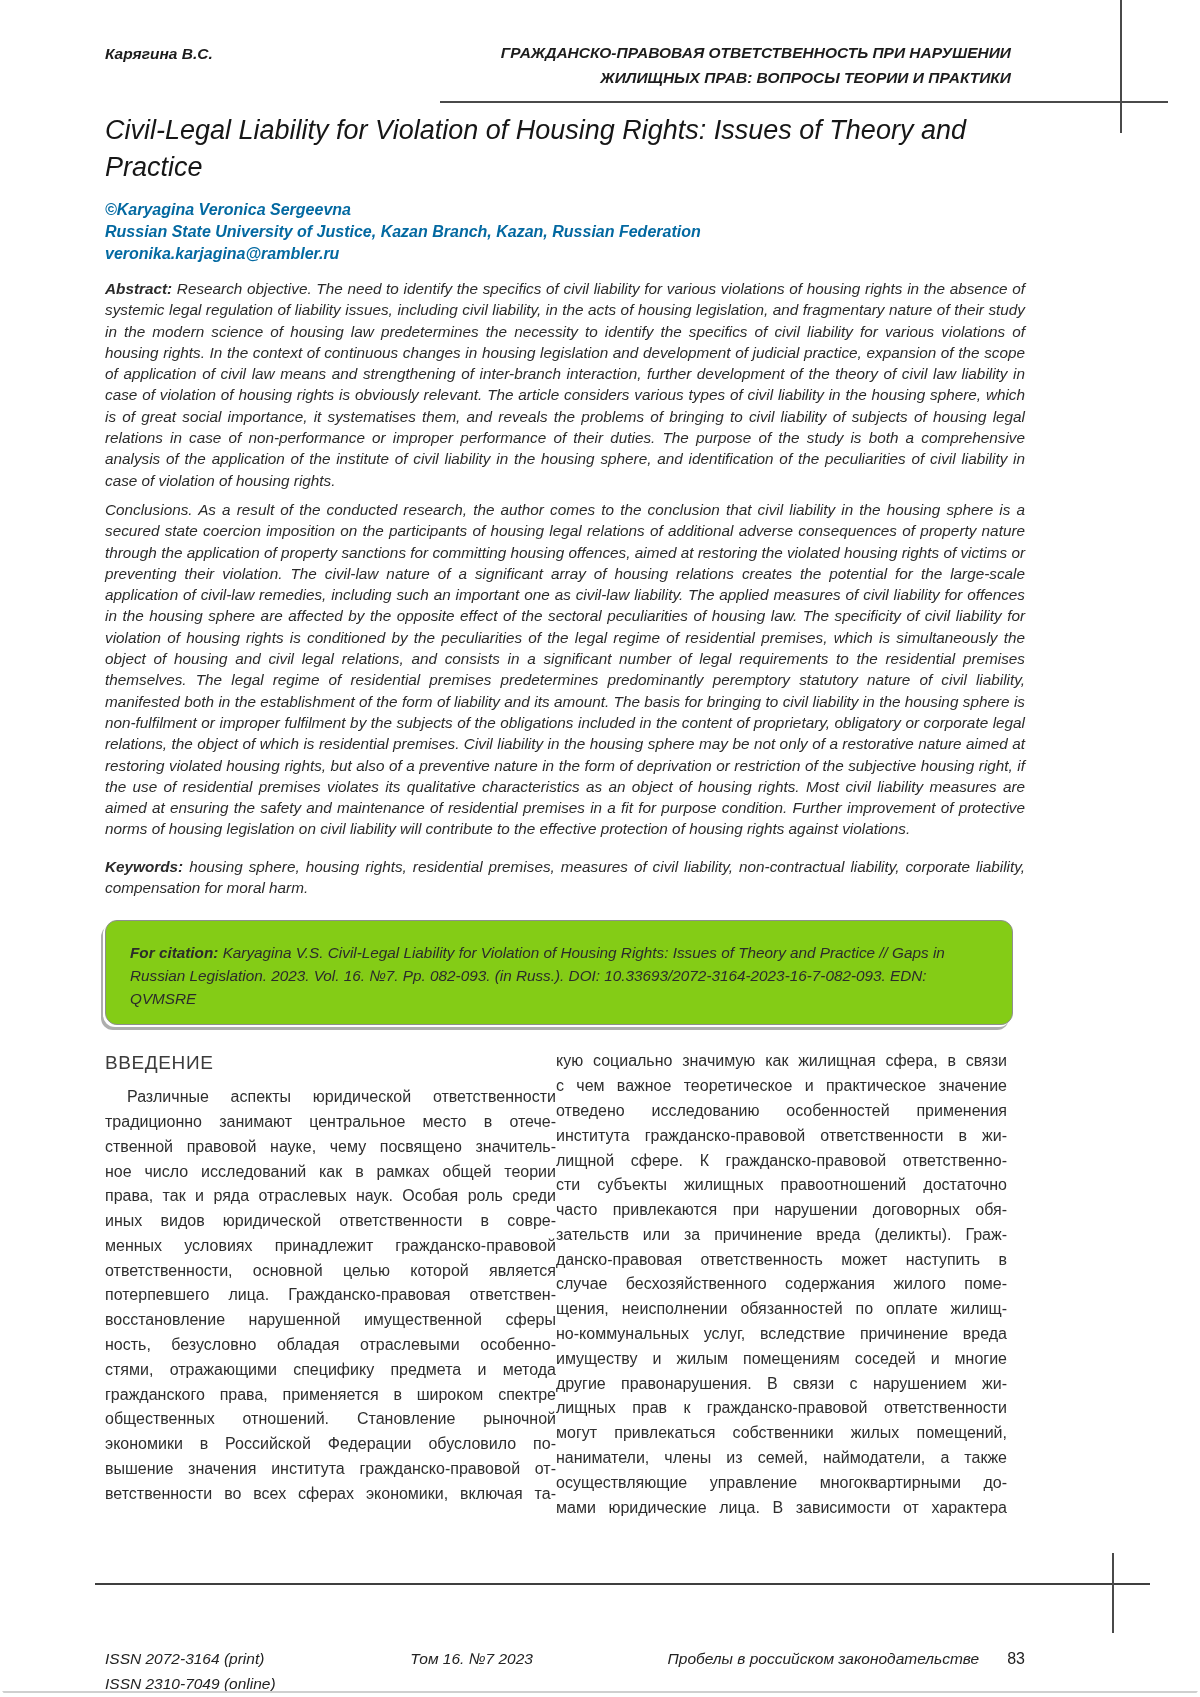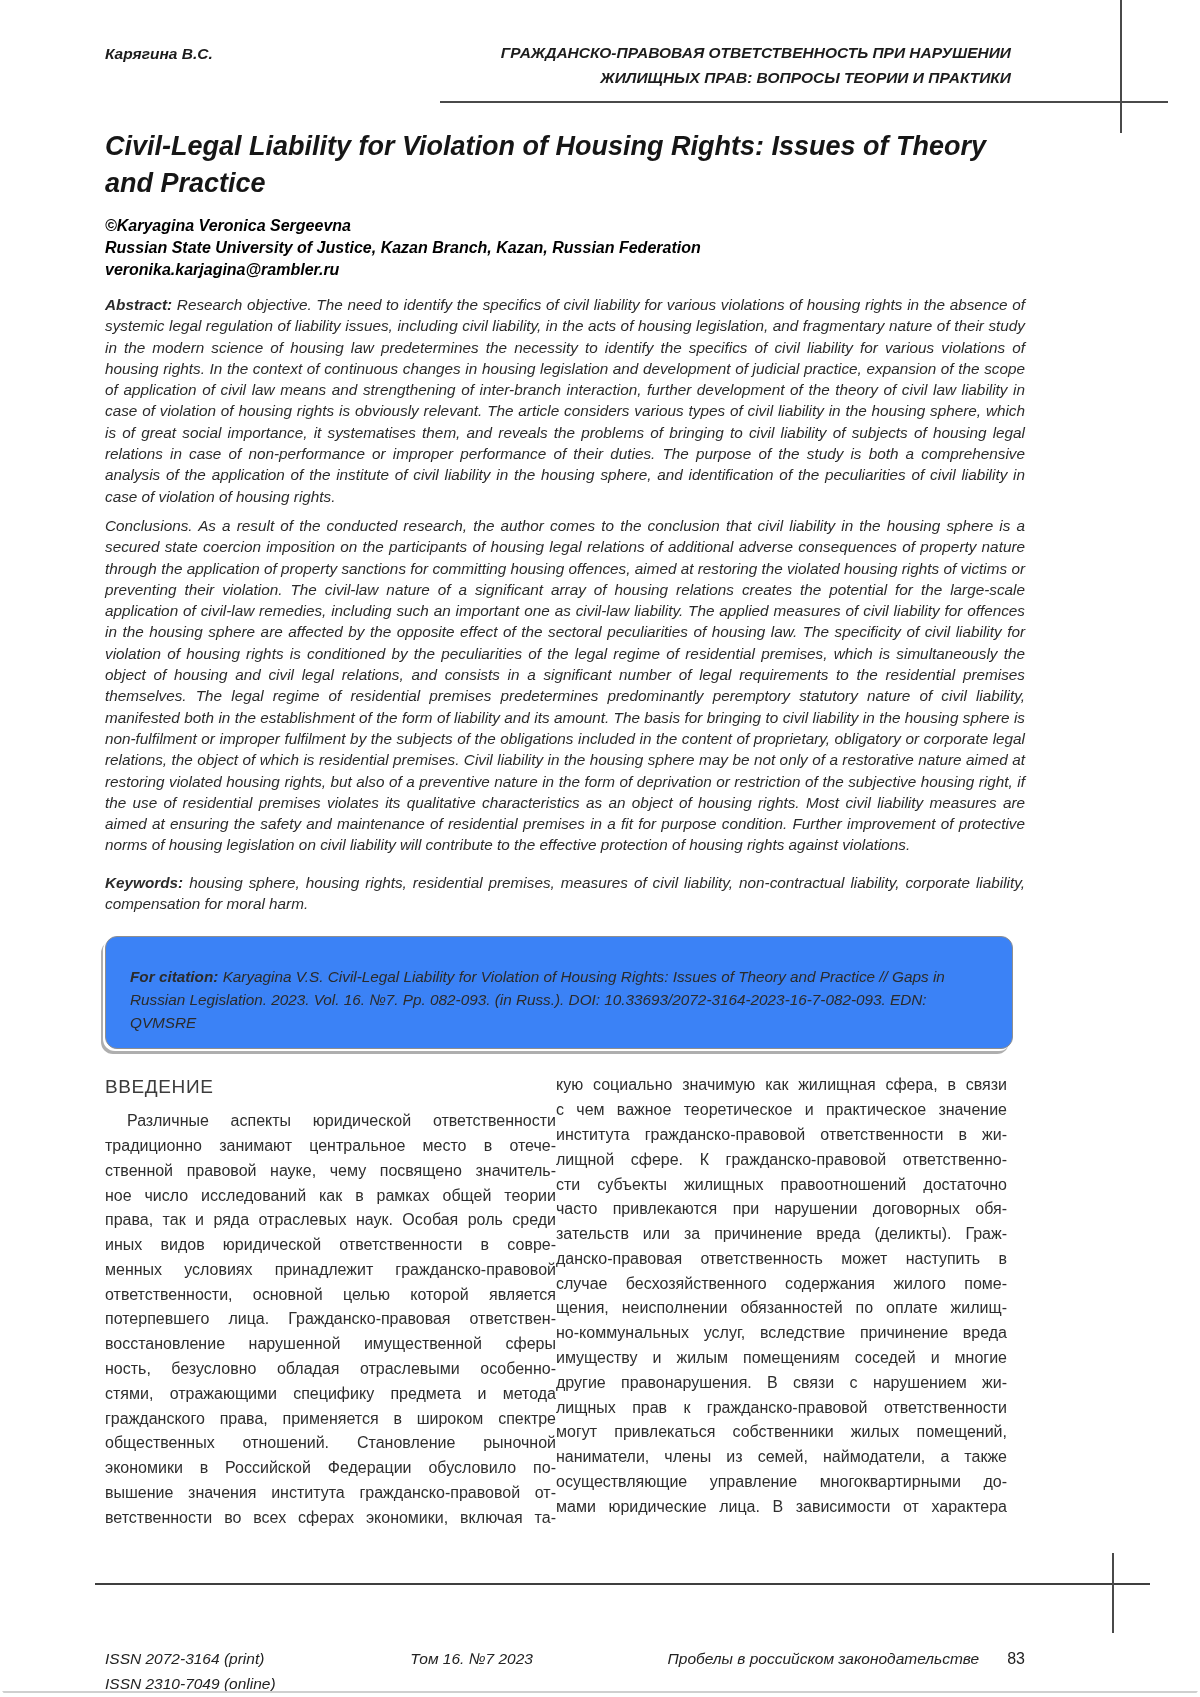--- a/index.html
+++ b/index.html
@@ -15,38 +15,38 @@
   }
   .content { width: 920px; margin-left: 105px; }
 
   
   .header { padding-top: 40px; display: flex; justify-content: space-between; align-items: flex-start; }
   .header-author { font-size: 15.5px; font-weight: bold; font-style: italic; margin-top: 5px; }
   .running-title { text-align: right; font-size: 15.5px; line-height: 25px; font-weight: bold; font-style: italic; padding-right: 14px; }
   .header-rule { position: absolute; left: 440px; top: 101px; width: 728px; height: 2px; background: #4a4a4a; }
 
   
-  .article-title { margin-top: 38px; font-size: 27px; line-height: 37px; font-weight: bold; font-style: italic; color: #161616; }
-  .byline { margin-top: 13px; font-size: 16px; line-height: 22px; font-weight: bold; font-style: italic; color: #000000; }
+  .article-title { margin-top: 22px; font-size: 27px; line-height: 37px; font-weight: normal; font-style: italic; color: #161616; }
+  .byline { margin-top: 13px; font-size: 16px; line-height: 22px; font-weight: bold; font-style: italic; color: #0369a1; }
 
   
   .para { font-size: 15.3px; line-height: 21.3px; font-style: italic; text-align: justify; color: #2b2b2b; }
   .para b { font-weight: bold; }
   .abstract { margin-top: 13px; }
   .conclusions { margin-top: 8px; }
   .keywords { margin-top: 16px; }
 
   
   .citation-box {
     margin-top: 22px;
     margin-right: 12px;
-    background: #3b82f6;
+    background: #84cc16;
     border: 1px solid #8f8f8f;
     border-radius: 12px;
-    padding: 28px 24px 14px 24px;
+    padding: 20px 24px 14px 24px;
     box-shadow: -2px 2px 0 #ffffff, -4px 5px 0 #aeaeae;
     font-style: italic;
     font-size: 15.3px;
     line-height: 23px;
     color: #2b2b2b;
   }
 
   
   .intro { margin-top: 24px; display: flex; justify-content: flex-start; }
   .col { width: 451px; font-size: 16px; line-height: 24.8px; color: #2e2e2e; }
@@ -119,20 +119,21 @@
             <div class="jline">общественных отношений. Становление рыночной</div>
             <div class="jline">экономики в Российской Федерации обусловило по-</div>
             <div class="jline">вышение значения института гражданско-правовой от-</div>
             <div class="jline">ветственности во всех сферах экономики, включая та-</div>
           </div>
       </div>
       <div class="col">
         <div>
             <div class="jline">кую социально значимую как жилищная сфера, в связи</div>
             <div class="jline">с чем важное теоретическое и практическое значение</div>
+            <div class="jline">отведено исследованию особенностей применения</div>
             <div class="jline">института гражданско-правовой ответственности в жи-</div>
             <div class="jline">лищной сфере. К гражданско-правовой ответственно-</div>
             <div class="jline">сти субъекты жилищных правоотношений достаточно</div>
             <div class="jline">часто привлекаются при нарушении договорных обя-</div>
             <div class="jline">зательств или за причинение вреда (деликты). Граж-</div>
             <div class="jline">данско-правовая ответственность может наступить в</div>
             <div class="jline">случае бесхозяйственного содержания жилого поме-</div>
             <div class="jline">щения, неисполнении обязанностей по оплате жилищ-</div>
             <div class="jline">но-коммунальных услуг, вследствие причинение вреда</div>
             <div class="jline">имуществу и жилым помещениям соседей и многие</div>

